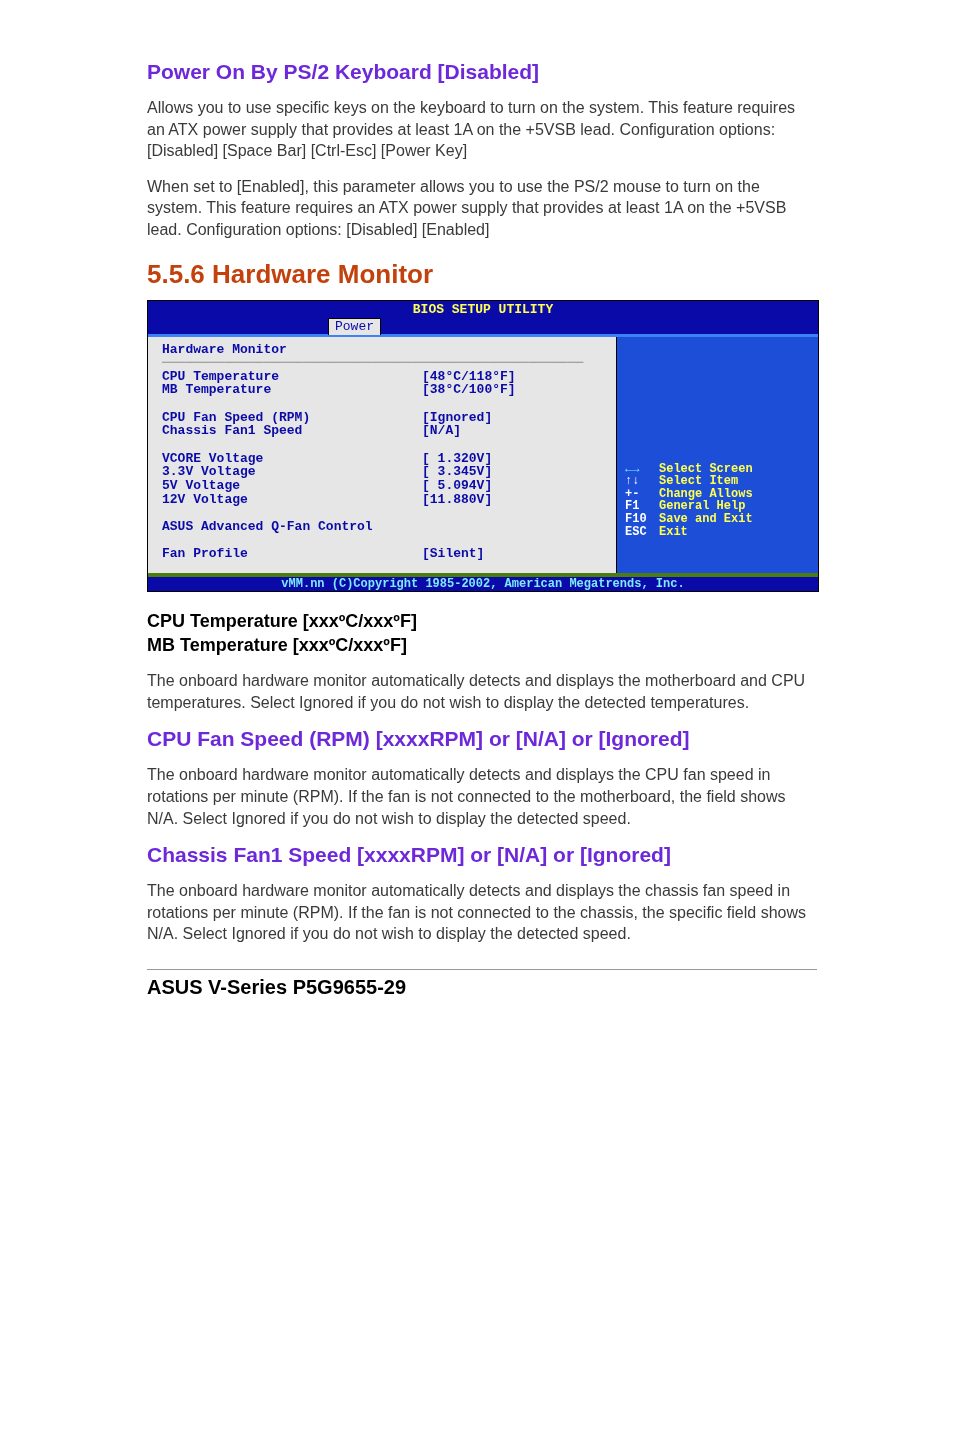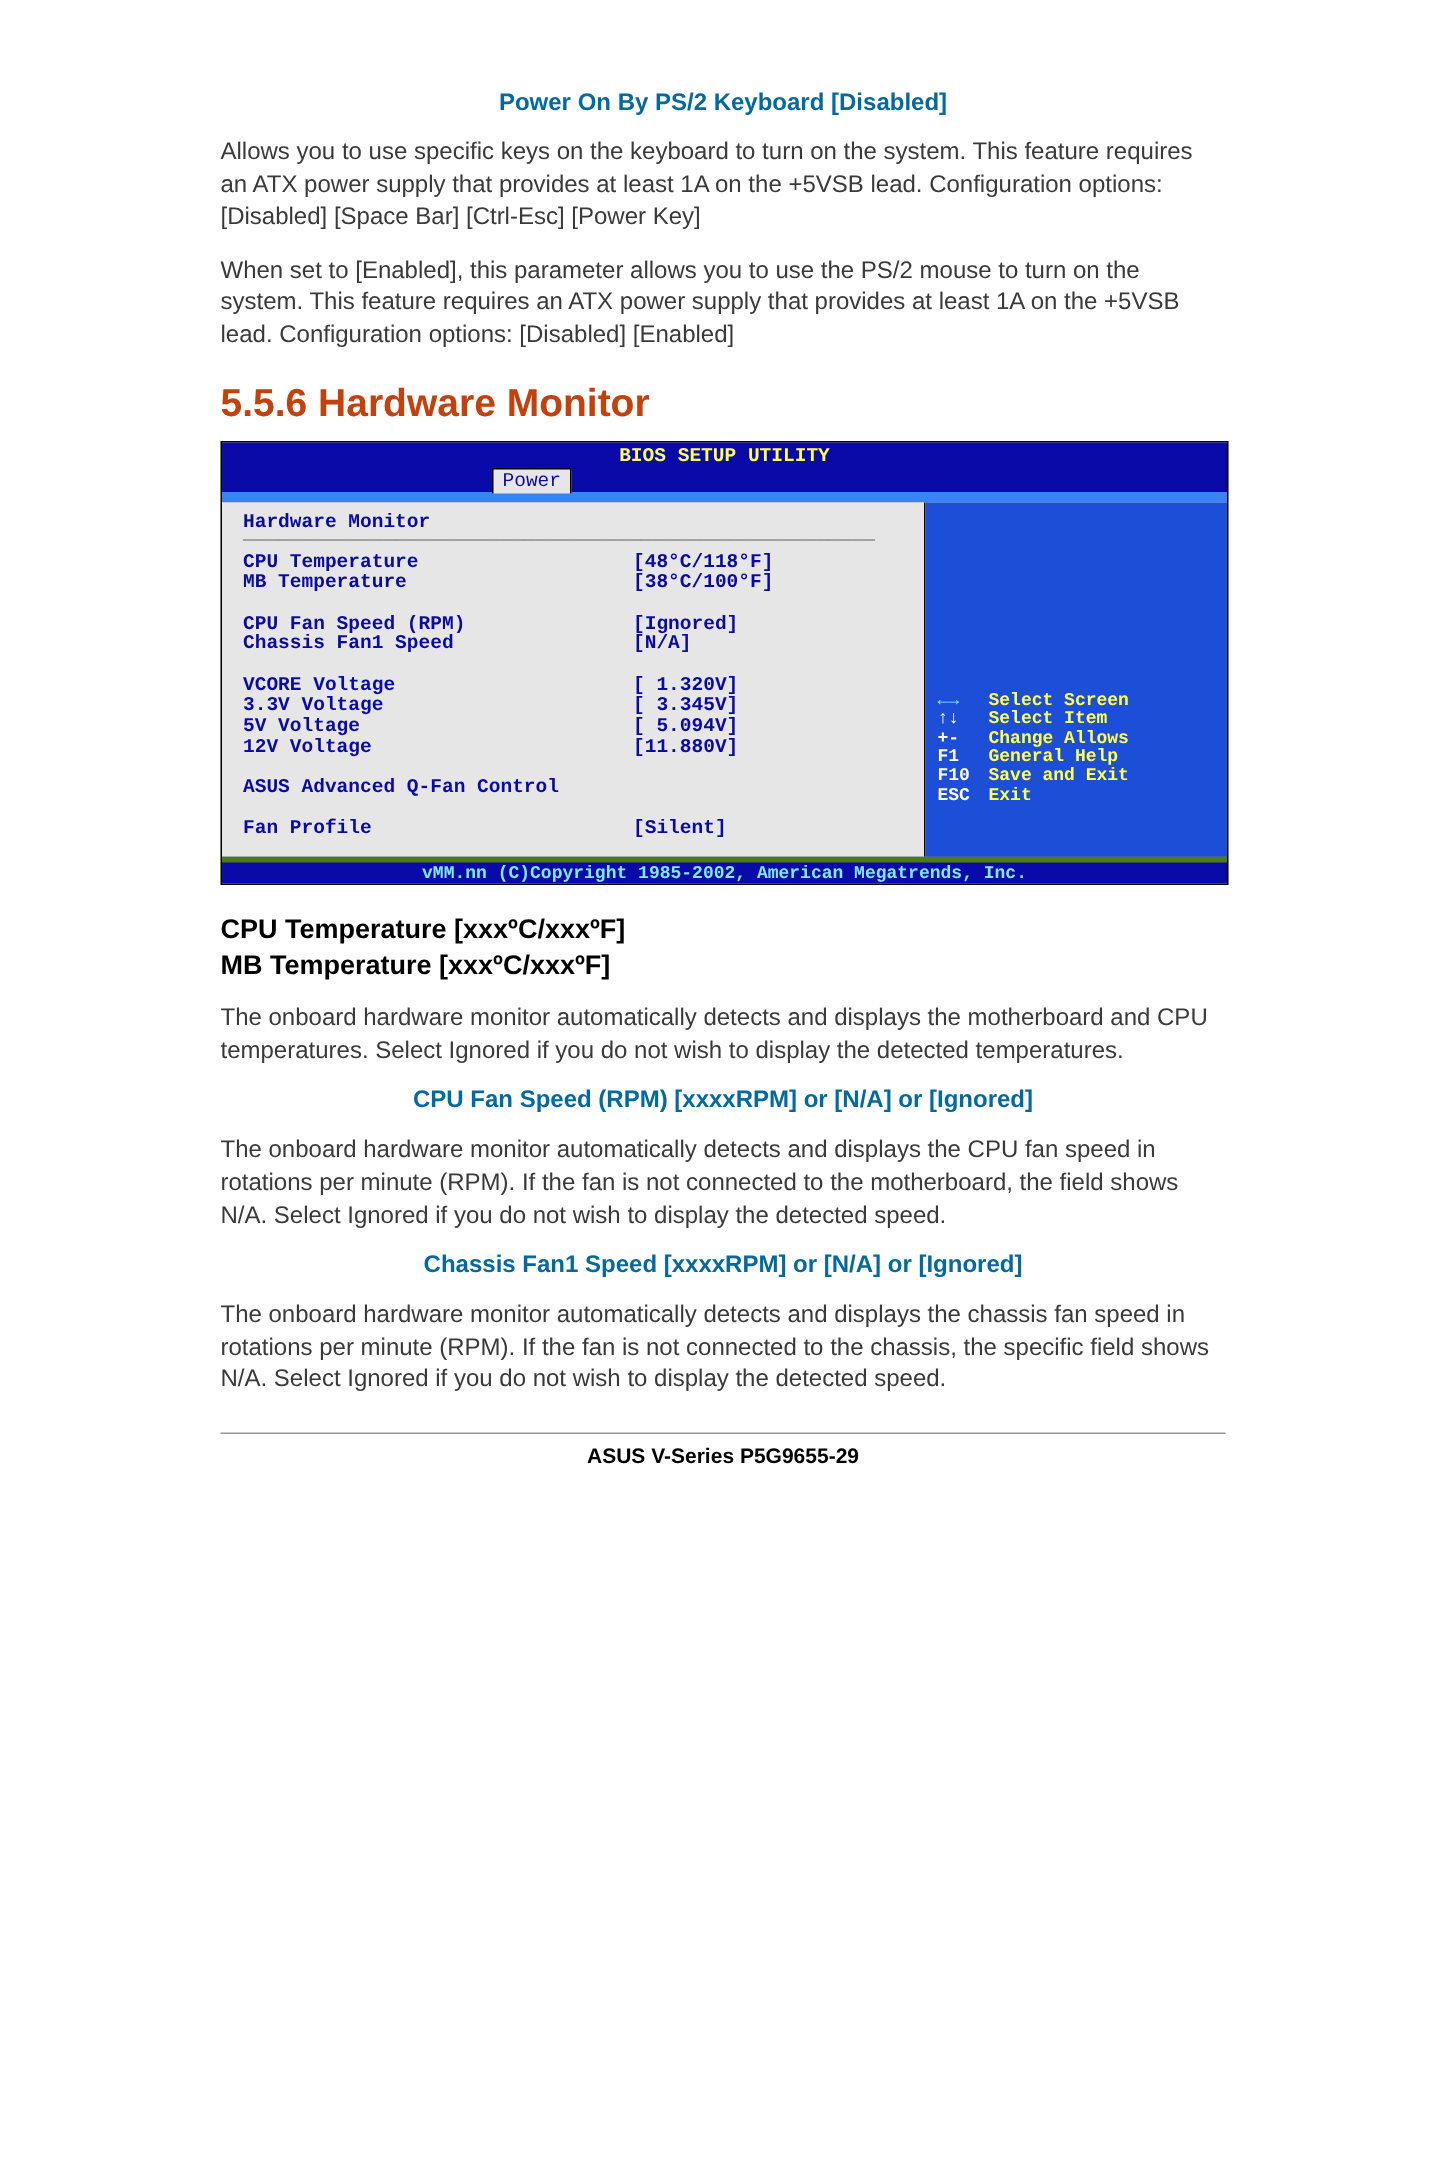--- a/index.html
+++ b/index.html
@@ -11,24 +11,23 @@
   }
   .page {
     max-width: 820px;
     margin: 0 auto;
     padding: 60px 70px 40px 80px;
     box-sizing: border-box;
   }
   h2.section-title {
     font-family: Verdana, Geneva, sans-serif;
     font-weight: bold;
-    font-size: 16px;
+    font-size: 21px;
     margin: 0 0 4px 0;
-    color: #0369a1;
-    text-align: center;
+    color: #6d28d9;
   }
   h1.main-title {
     font-family: Verdana, Geneva, sans-serif;
     font-weight: bold;
     font-size: 26px;
     margin: 18px 0 10px 0;
     color: #c2410c;
   }
   h3.sub-title {
     font-family: Verdana, Geneva, sans-serif;
@@ -74,21 +73,21 @@
     bottom: -1px;
     background: #e6e6e6;
     color: #0a0aa8;
     font-weight: normal;
     padding: 1px 6px;
     border: 1px solid #000;
     border-bottom: none;
   }
   .bios-body {
     display: flex;
-    border-top: 7px solid #3b82f6;
+    border-top: 3px solid #3b82f6;
   }
   .bios-left {
     flex: 1;
     padding: 6px 10px 12px 14px;
     border-right: 1px solid #000;
     color: #0a0aa8;
     background: #e6e6e6;
     font-weight: bold;
     white-space: pre;
   }
@@ -121,24 +120,24 @@
     padding: 1px 0;
     border-top: 4px solid #4d7c0f;
   }
 
   
   .footer {
     border-top: 1px solid #999;
     margin-top: 24px;
     padding-top: 6px;
     display: flex;
-    justify-content: center;
-    font-family: Verdana, Geneva, sans-serif;
-    font-weight: bold;
-    font-size: 14px;
+    justify-content: flex-start;
+    font-family: Verdana, Geneva, sans-serif;
+    font-weight: bold;
+    font-size: 20px;
     color: #000;
   }
 </style>
 </head>
 <body>
 
 <div class="page">
 
   <h2 class="section-title">Power On By PS/2 Keyboard [Disabled]</h2>
   <p class="body">Allows you to use specific keys on the keyboard to turn on the system. This feature requires an ATX power supply that provides at least 1A on the +5VSB lead. Configuration options: [Disabled] [Space Bar] [Ctrl-Esc] [Power Key]</p>

